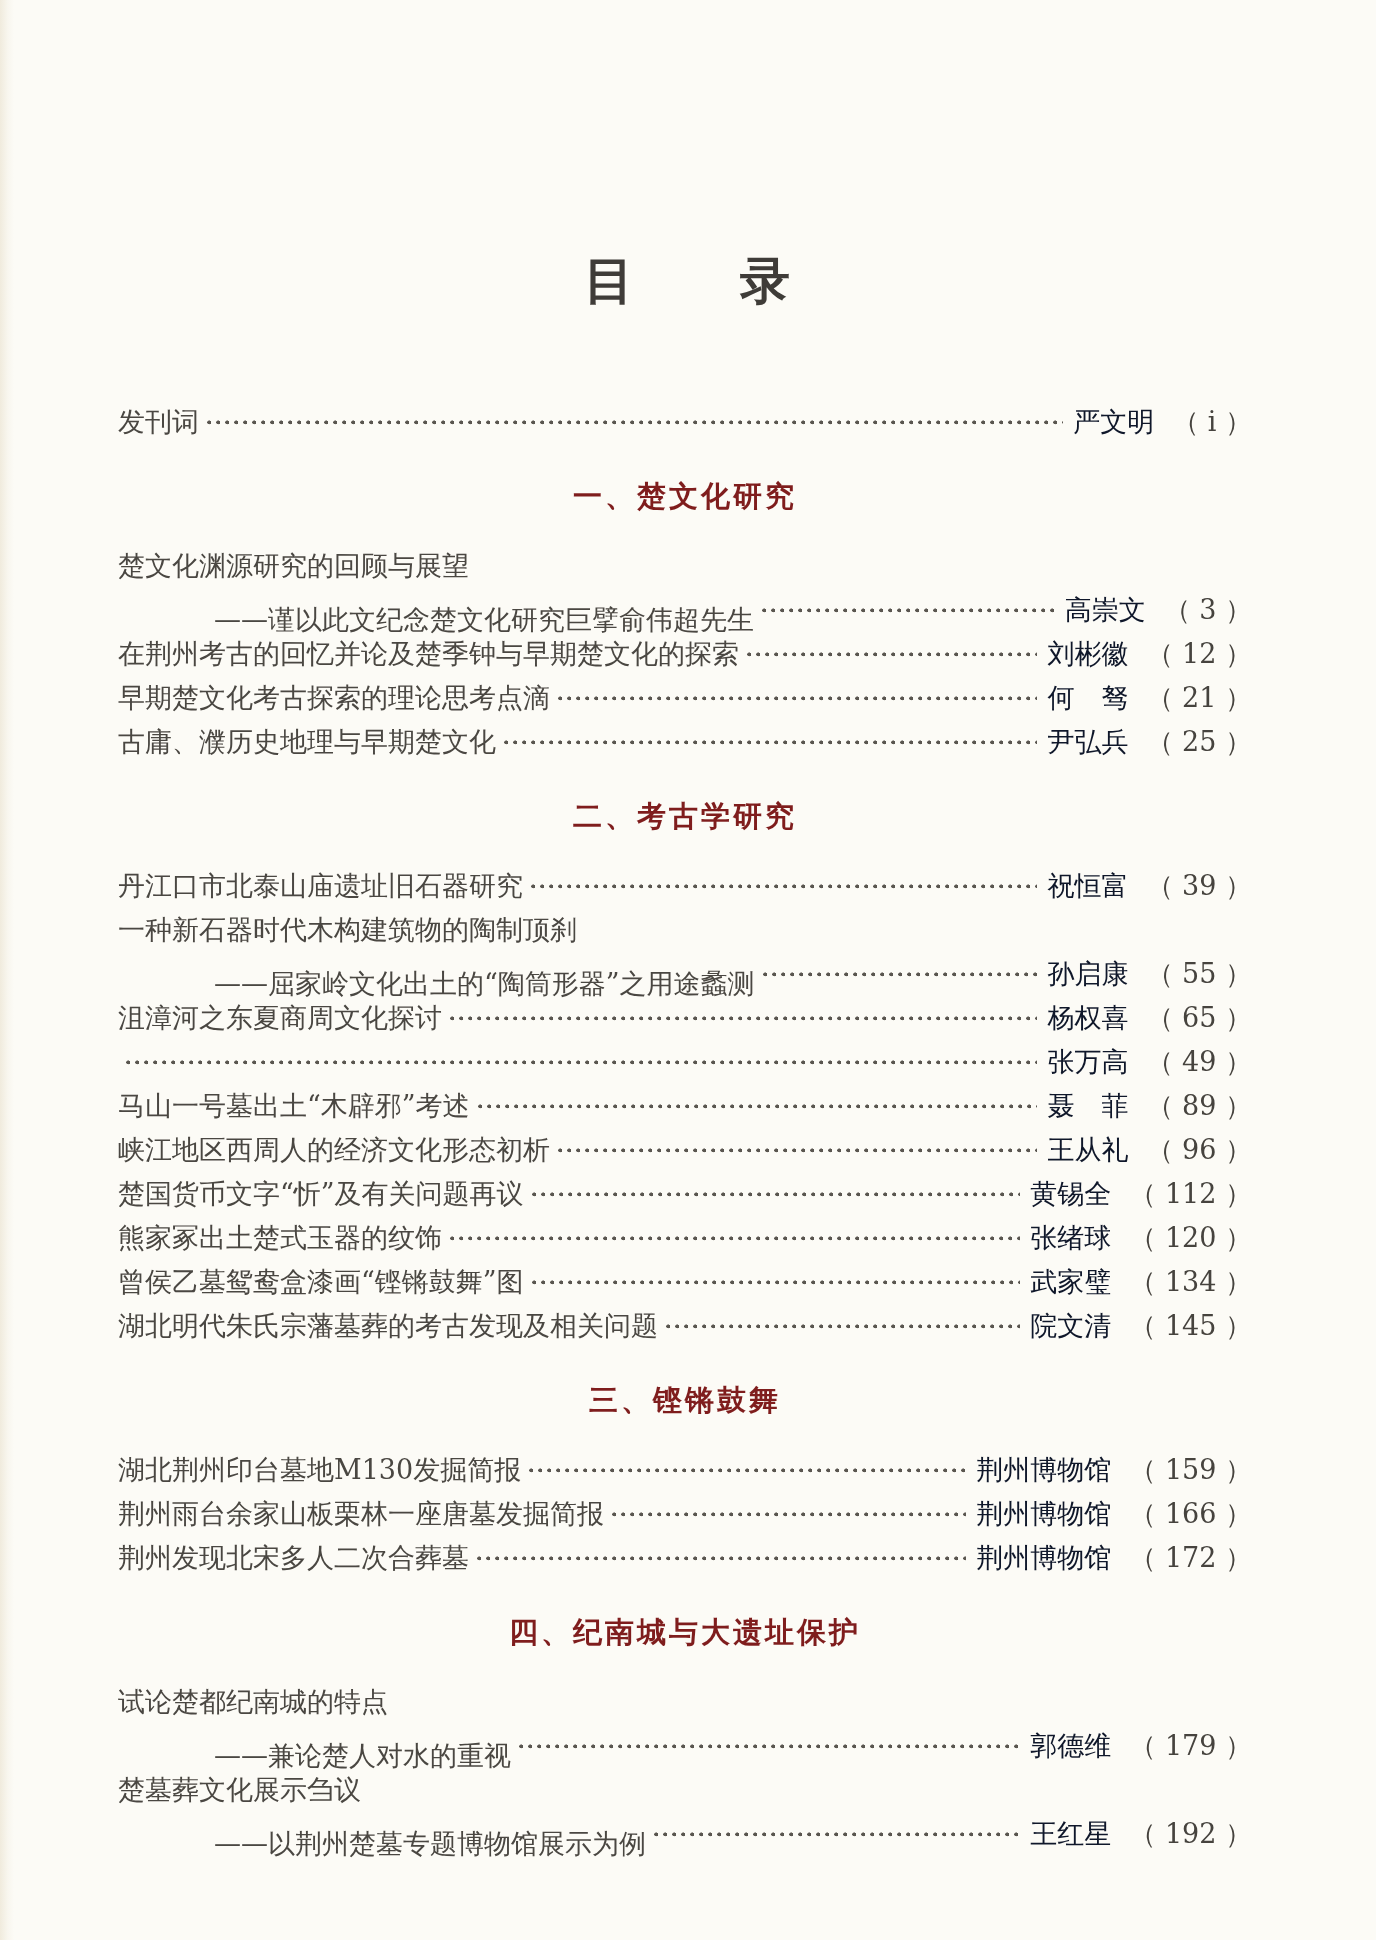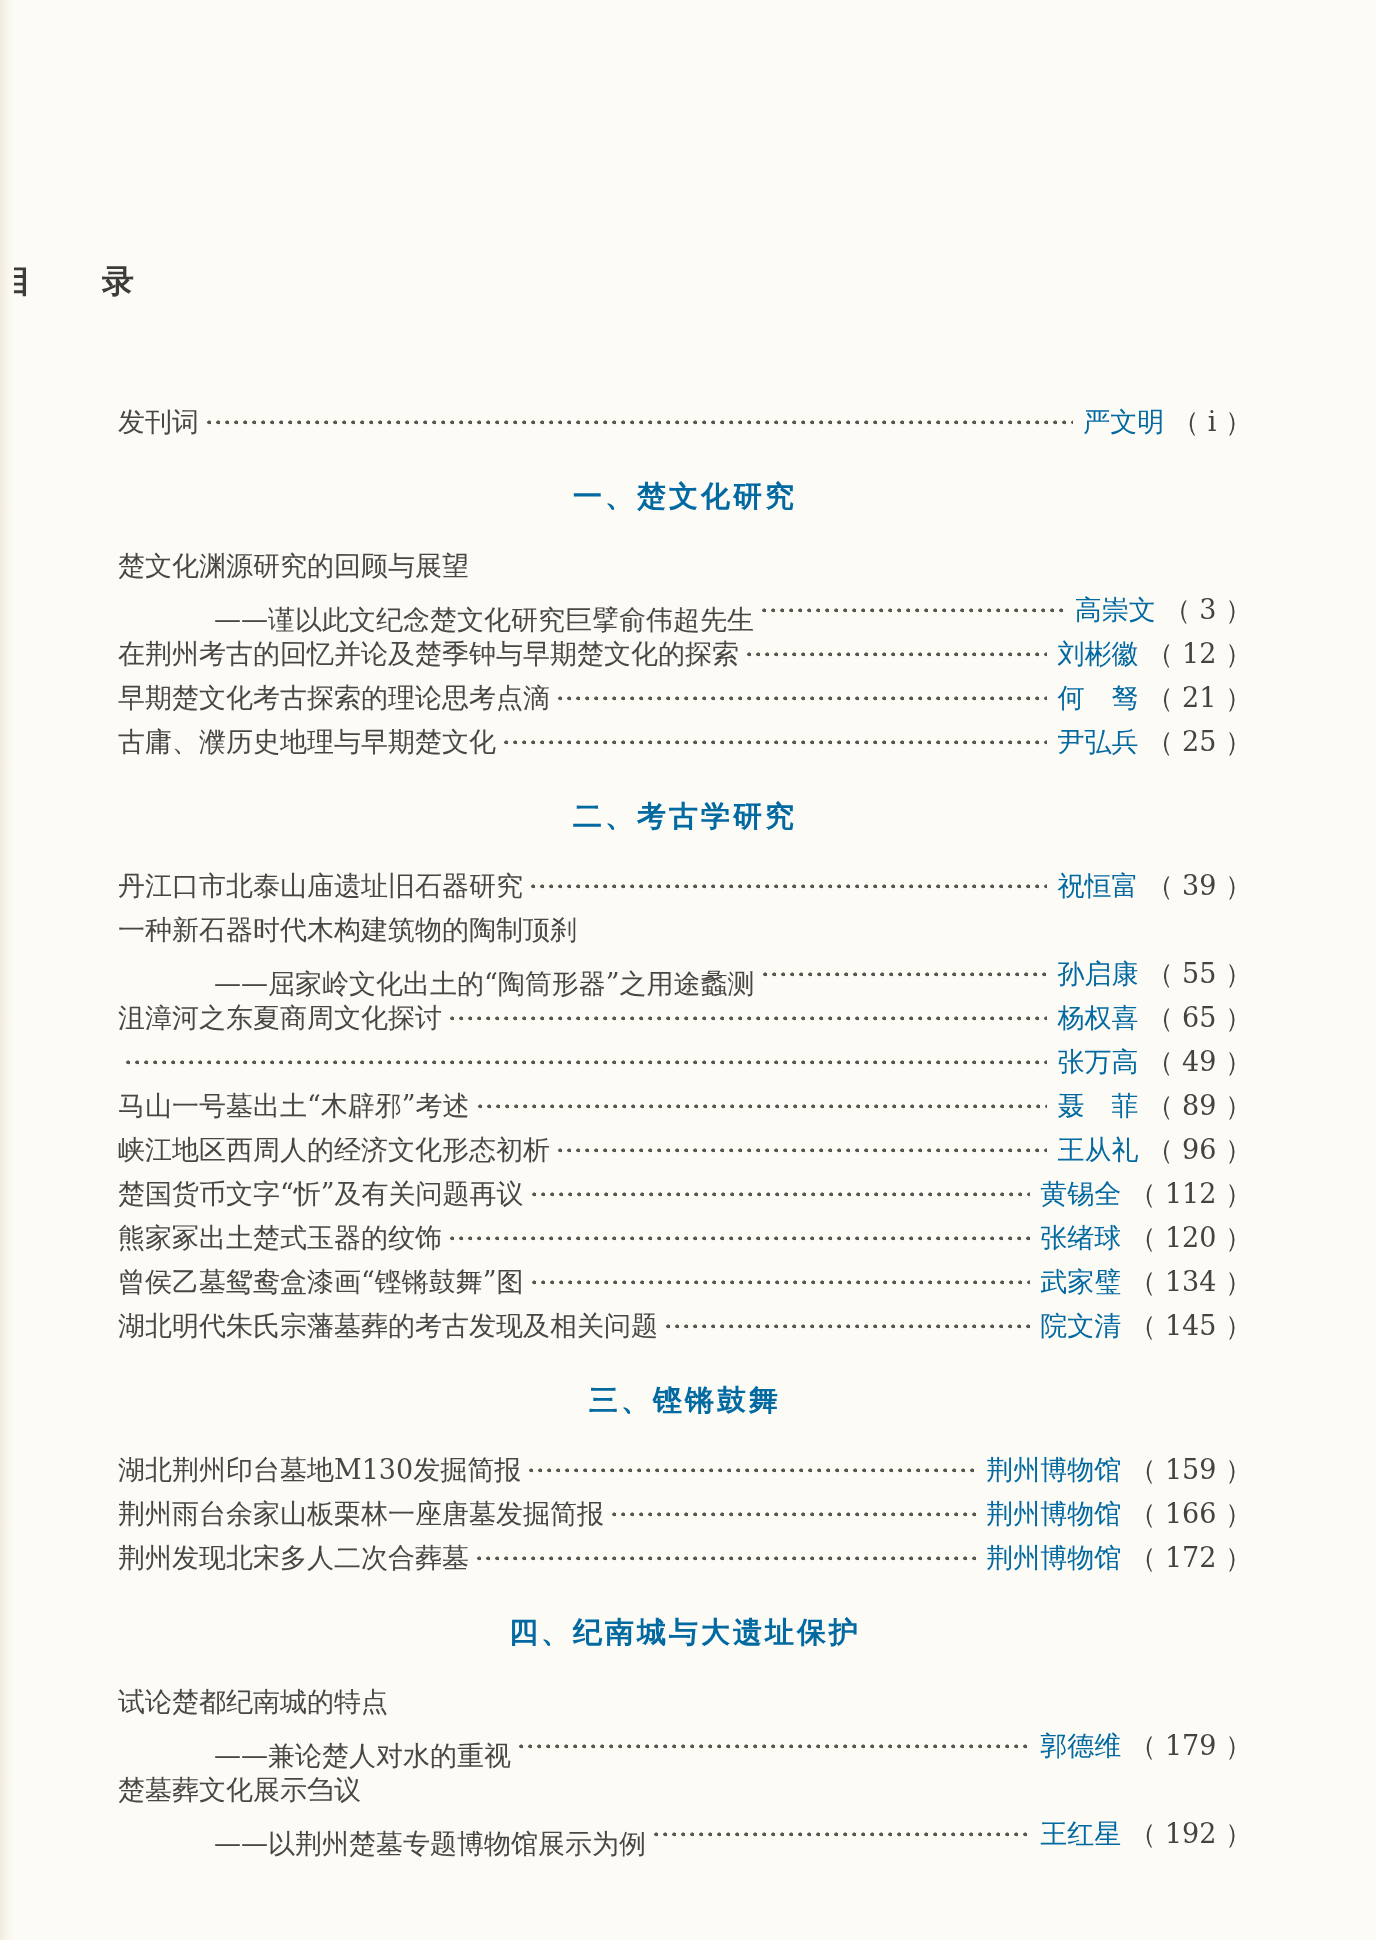--- a/index.html
+++ b/index.html
@@ -24,22 +24,22 @@
     left: 0; top: 0; bottom: 0;
     width: 14px;
     background: linear-gradient(90deg, #f0ebdd 0%, #f8f6ee 55%, #fcfbf6 100%);
     pointer-events: none;
   }
   .doc-title {
     margin: 0;
     padding-top: 252px;
     height: 58px;
     line-height: 58px;
-    text-align: left;
-    font-size: 32px;
+    text-align: center;
+    font-size: 50px;
     font-weight: 700;
     color: #3f3c38;
     letter-spacing: 2px;
     font-family: "DejaVu Serif", "Liberation Serif", serif;
   }
   .toc {
     padding: 0 124px 0 118px;
   }
   .row {
     display: flex;
@@ -64,35 +64,35 @@
     align-self: center;
     height: 5px;
     margin: 0 10px 0 8px;
     background-image: radial-gradient(circle at 2.2px 2.4px, #5a5650 1.7px, rgba(0,0,0,0) 2.2px);
     background-size: 9px 5px;
     background-repeat: repeat-x;
     background-position: left center;
   }
   .author {
     flex: 0 0 auto;
-    color: #0369a1;
-    margin-right: 8px;
+    color: #0f172a;
+    margin-right: 18px;
   }
   .pg {
     flex: 0 0 auto;
     color: #46433e;
   }
   .section-heading {
     height: 44px;
     line-height: 44px;
     margin: 30px 0 26px 0;
     text-align: center;
     font-size: 29px;
     font-weight: 700;
-    color: #0369a1;
+    color: #7f1d1d;
     letter-spacing: 3px;
     font-family: "DejaVu Sans", "Liberation Sans", sans-serif;
   }
 </style>
 </head>
 <body>
 
 <div class="page">
   <h1 class="doc-title">目　　录</h1>
 

